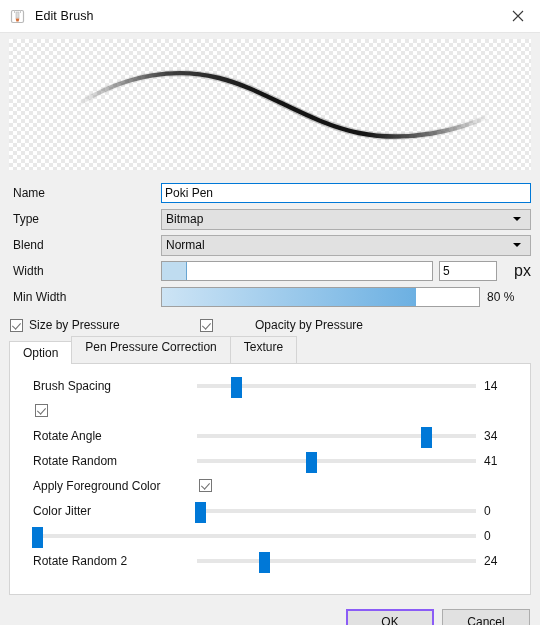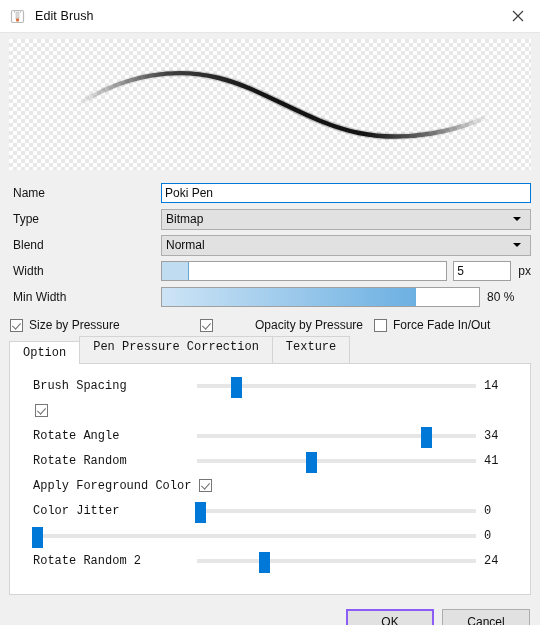--- a/index.html
+++ b/index.html
@@ -167,22 +167,22 @@
     margin-left: 6px;
     font-size: 12px;
     color: #0d0d0d;
     padding-left: 3px;
     line-height: 18px;
     font-family: "Liberation Sans", sans-serif;
     outline: none;
   }
   .unit {
     flex: 0 0 auto;
-    margin-left: 7px;
-    font-size: 12px;
+    margin-left: 17px;
+    font-size: 16px;
     color: #131313;
   }
   .pct-label {
     flex: 0 0 auto;
     margin-left: 7px;
     font-size: 12px;
     color: #131313;
     width: 44px;
   }
 
@@ -208,21 +208,21 @@
     position: absolute;
     left: 3px; top: 1px;
     width: 4px; height: 7px;
     border: solid #707070;
     border-width: 0 1.6px 1.6px 0;
     transform: rotate(42deg);
   }
   .cb-label { margin-left: 6px; font-size: 12px; color: #131313; }
 
   
-  .tabs-wrap { padding: 4px 9px 4px 9px; font-family: Liberation Mono, monospace; }
+  .tabs-wrap { padding: 4px 9px 4px 9px; }
   .tabstrip { display: flex; align-items: flex-end; height: 23px; }
   .tab {
     height: 28px;
     line-height: 21px;
     padding: 0 13px;
     font-size: 12px;
     color: #131313;
     background: #f0f0f0;
     border: 1px solid #d4d4d4;
     border-bottom: none;
@@ -414,24 +414,20 @@
 
   <div class="checkrow" id="pressure-row" style="position: relative;">
       <div class="cb-item" style="position: absolute; left: 1px;">
         <span class="cb checked"></span>
         <span class="cb-label">Size by Pressure</span>
       </div>
       <div class="cb-item" style="position: absolute; left: 191px; gap: 36px;">
         <span class="cb checked"></span>
         <span class="cb-label">Opacity by Pressure</span>
       </div>
-      <div class="cb-item" style="position: absolute; left: 365px;">
-        <span class="cb"></span>
-        <span class="cb-label">Force Fade In/Out</span>
-      </div>
     </div>
 </div>
 
 <div class="tabs-wrap">
   <div class="tabstrip" id="tabstrip">
       <div class="tab active">Option</div>
       <div class="tab">Pen Pressure Correction</div>
       <div class="tab">Texture</div>
     </div>
   <div class="tabpanel">

